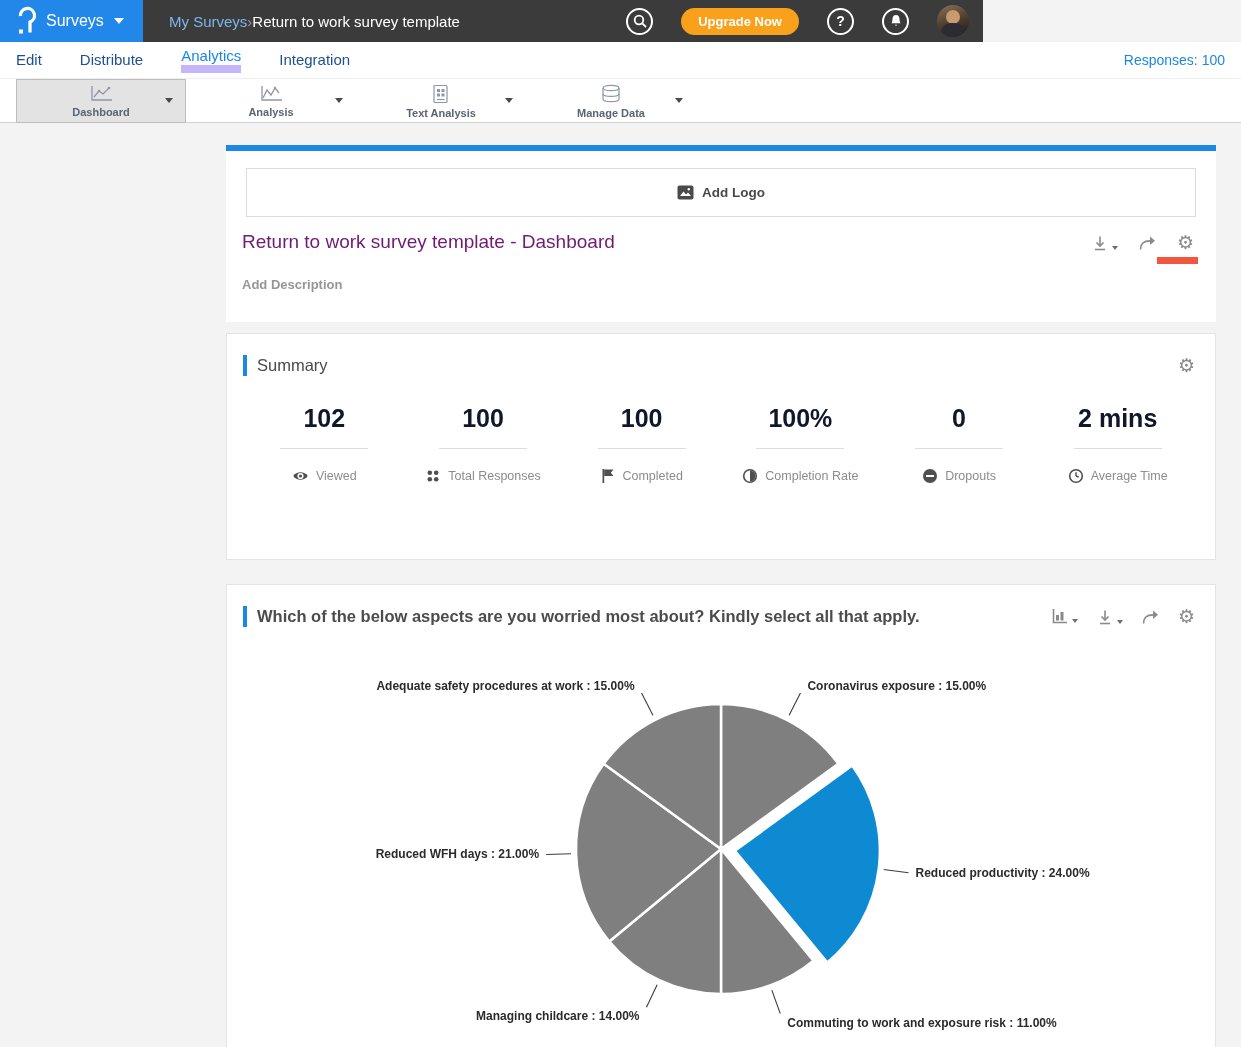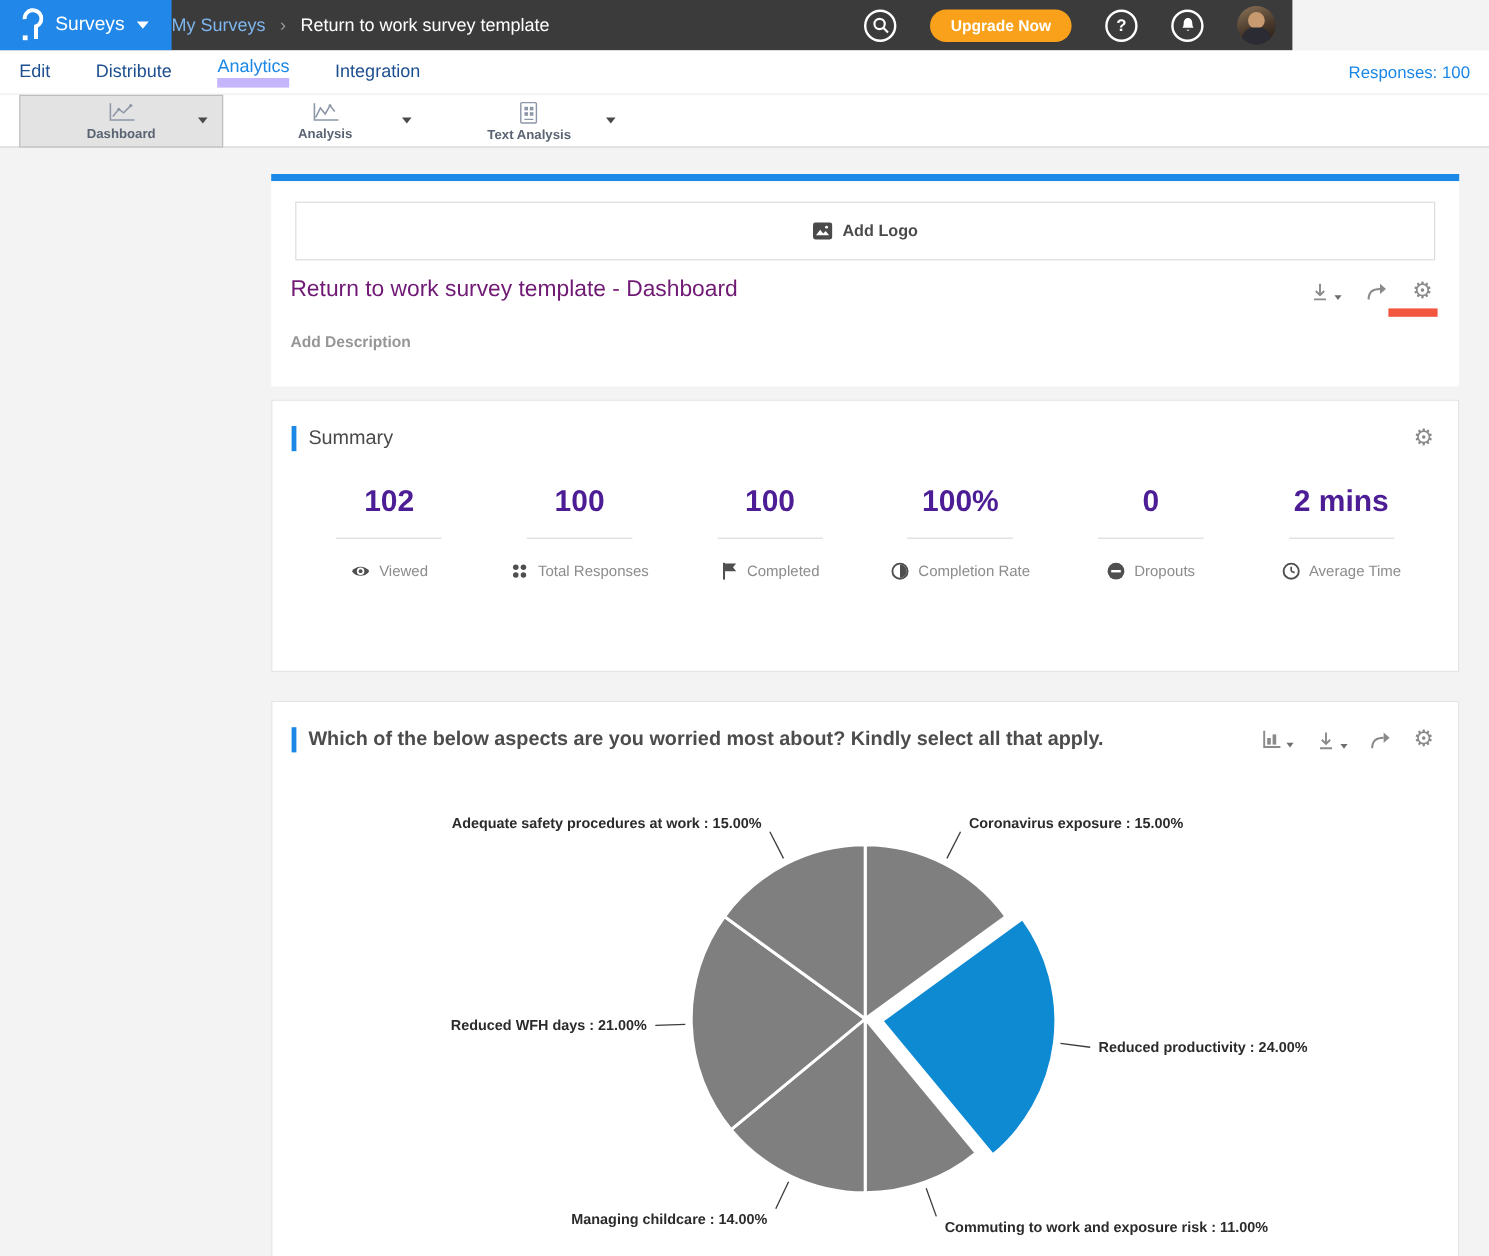--- a/index.html
+++ b/index.html
@@ -1,28 +1,28 @@
 <!DOCTYPE html>
 <html><head>
 <meta charset="utf-8">
 <style>
   * { margin:0; padding:0; box-sizing:border-box; }
   html,body { background:#fff; }
   #app { position:relative; width:1241px; height:1047px; overflow:hidden;
          background:#f3f3f3; font-family:"Liberation Sans",sans-serif; }
 
   
-  .topnav { position:absolute; left:0; top:0; width:1077px; height:42px;
+  .topnav { position:absolute; left:0; top:0; width:983px; height:42px;
             background:#3b3b3b; display:flex; align-items:center; }
   .brand { width:143px; height:42px; background:#2187e8; display:flex;
            align-items:center; padding-left:16px; gap:10px; flex:none; }
   .brand-label { color:#fff; font-size:16px; }
   .caret-w { width:0; height:0; border-left:5px solid transparent;
              border-right:5px solid transparent; border-top:6px solid #fff; }
-  .crumbs { display:flex; align-items:center; gap:12px; font-size:15px; }
+  .crumbs { display:flex; align-items:center; margin-left:26px; font-size:15px; }
   .crumb-parent { color:#7db6ef; cursor:pointer; }
   .crumb-sep { color:#9a9a9a; font-size:15px; }
   .crumb-current { color:#fff; }
   .topnav-right { margin-left:auto; display:flex; align-items:center; gap:28px; padding-right:14px; }
   .circle-btn { width:27px; height:27px; border:2px solid #fff; border-radius:50%;
                 display:flex; align-items:center; justify-content:center;
                 color:#fff; font-weight:bold; font-size:14px; }
   .upgrade-btn { background:#f9a11b; color:#fff; font-weight:bold; font-size:13px;
                  height:27px; padding:0 17px; border-radius:14px; border:none;
                  display:flex; align-items:center; }
@@ -82,21 +82,21 @@
   .summary-card { top:333px; height:227px; border:1px solid #e4e4e4; }
   .question-card { top:584px; height:503px; border:1px solid #e4e4e4; }
   .card-head { display:flex; align-items:center; padding:21px 20px 0 16px; }
   .accent { width:4px; height:21px; background:#1b87e6; flex:none; }
   .card-title { margin-left:10px; font-size:16.5px; color:#4a4a4a; }
   .q-title { font-weight:bold; color:#4c4c4c; }
   .head-right { margin-left:auto; display:flex; gap:18px; align-items:center; }
 
   .stats { display:flex; margin-top:28px; padding:0 18px; }
   .stat { flex:1; text-align:center; }
-  .stat-value { font-size:25px; font-weight:bold; color:#4c1d95; }
+  .stat-value { font-size:25px; font-weight:bold; color:#0f172a; }
   .stat-divider { width:88px; height:1px; background:#ddd; margin:15px auto 19px; }
   .stat-meta { display:flex; align-items:center; justify-content:center; gap:7px;
                color:#8c8c8c; font-size:12.5px; }
 
   .pie-wrap { position:absolute; left:16px; top:74px; }
   .pie-wrap svg text { font-family:"Liberation Sans",sans-serif; font-size:12px;
                        font-weight:bold; fill:#2b2b2b; }
 </style>
 </head>
 <body>
@@ -170,20 +170,29 @@
     <div class="tool">
       <svg width="22" height="20" viewBox="0 0 22 20">
         <rect x="4" y="1.5" width="13" height="17" rx="1" stroke="#8d97a8" stroke-width="1.2" fill="none"></rect>
         <rect x="7" y="5" width="3" height="3" fill="#8d97a8"></rect>
           <rect x="11.5" y="5" width="3" height="3" fill="#8d97a8"></rect>
         <rect x="7" y="9.5" width="3" height="3" fill="#8d97a8"></rect>
           <rect x="11.5" y="9.5" width="3" height="3" fill="#8d97a8"></rect>
         <line x1="7" y1="15.5" x2="14.5" y2="15.5" stroke="#8d97a8" stroke-width="1.2"></line>
       </svg>
       <span class="tool-label">Text Analysis</span>
+      <span class="tool-caret"></span>
+    </div>
+    <div class="tool">
+      <svg width="24" height="20" viewBox="0 0 24 20">
+        <ellipse cx="12" cy="4" rx="8" ry="2.6" stroke="#8d97a8" stroke-width="1.2" fill="none"></ellipse>
+        <path d="M4 4 v11 c0 1.5 3.6 2.7 8 2.7 s8 -1.2 8 -2.7 V4" stroke="#8d97a8" stroke-width="1.2" fill="none"></path>
+        <path d="M4 9.7 c0 1.5 3.6 2.7 8 2.7 s8 -1.2 8 -2.7" stroke="#8d97a8" stroke-width="1.2" fill="none"></path>
+      </svg>
+      <span class="tool-label">Manage Data</span>
       <span class="tool-caret"></span>
     </div>
   </div>
 
 
   <div class="bluebar"></div>
   <div class="card header-card">
     <div class="logo-box">
       <svg width="17" height="15" viewBox="0 0 17 15">
         <rect x="0.5" y="0.5" width="16" height="14" rx="2" fill="#4a4a4a"></rect>

